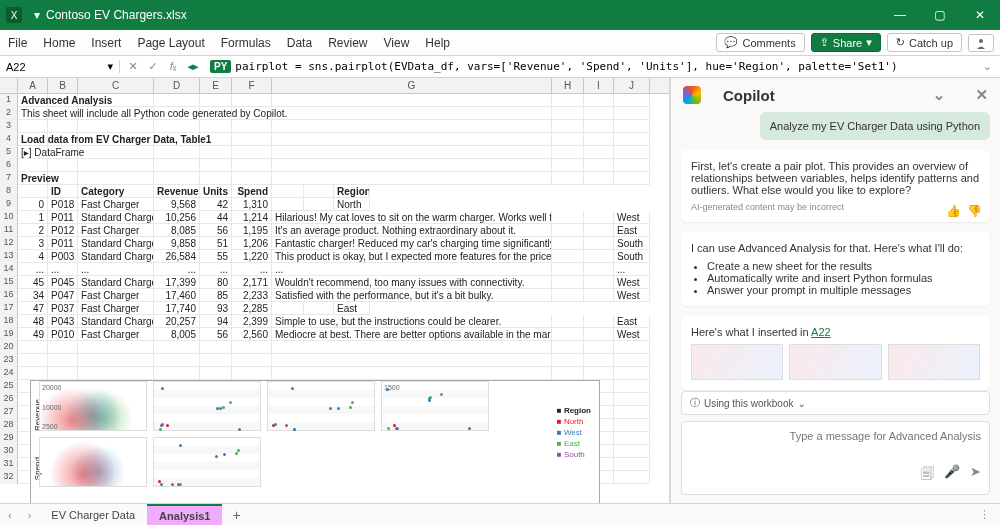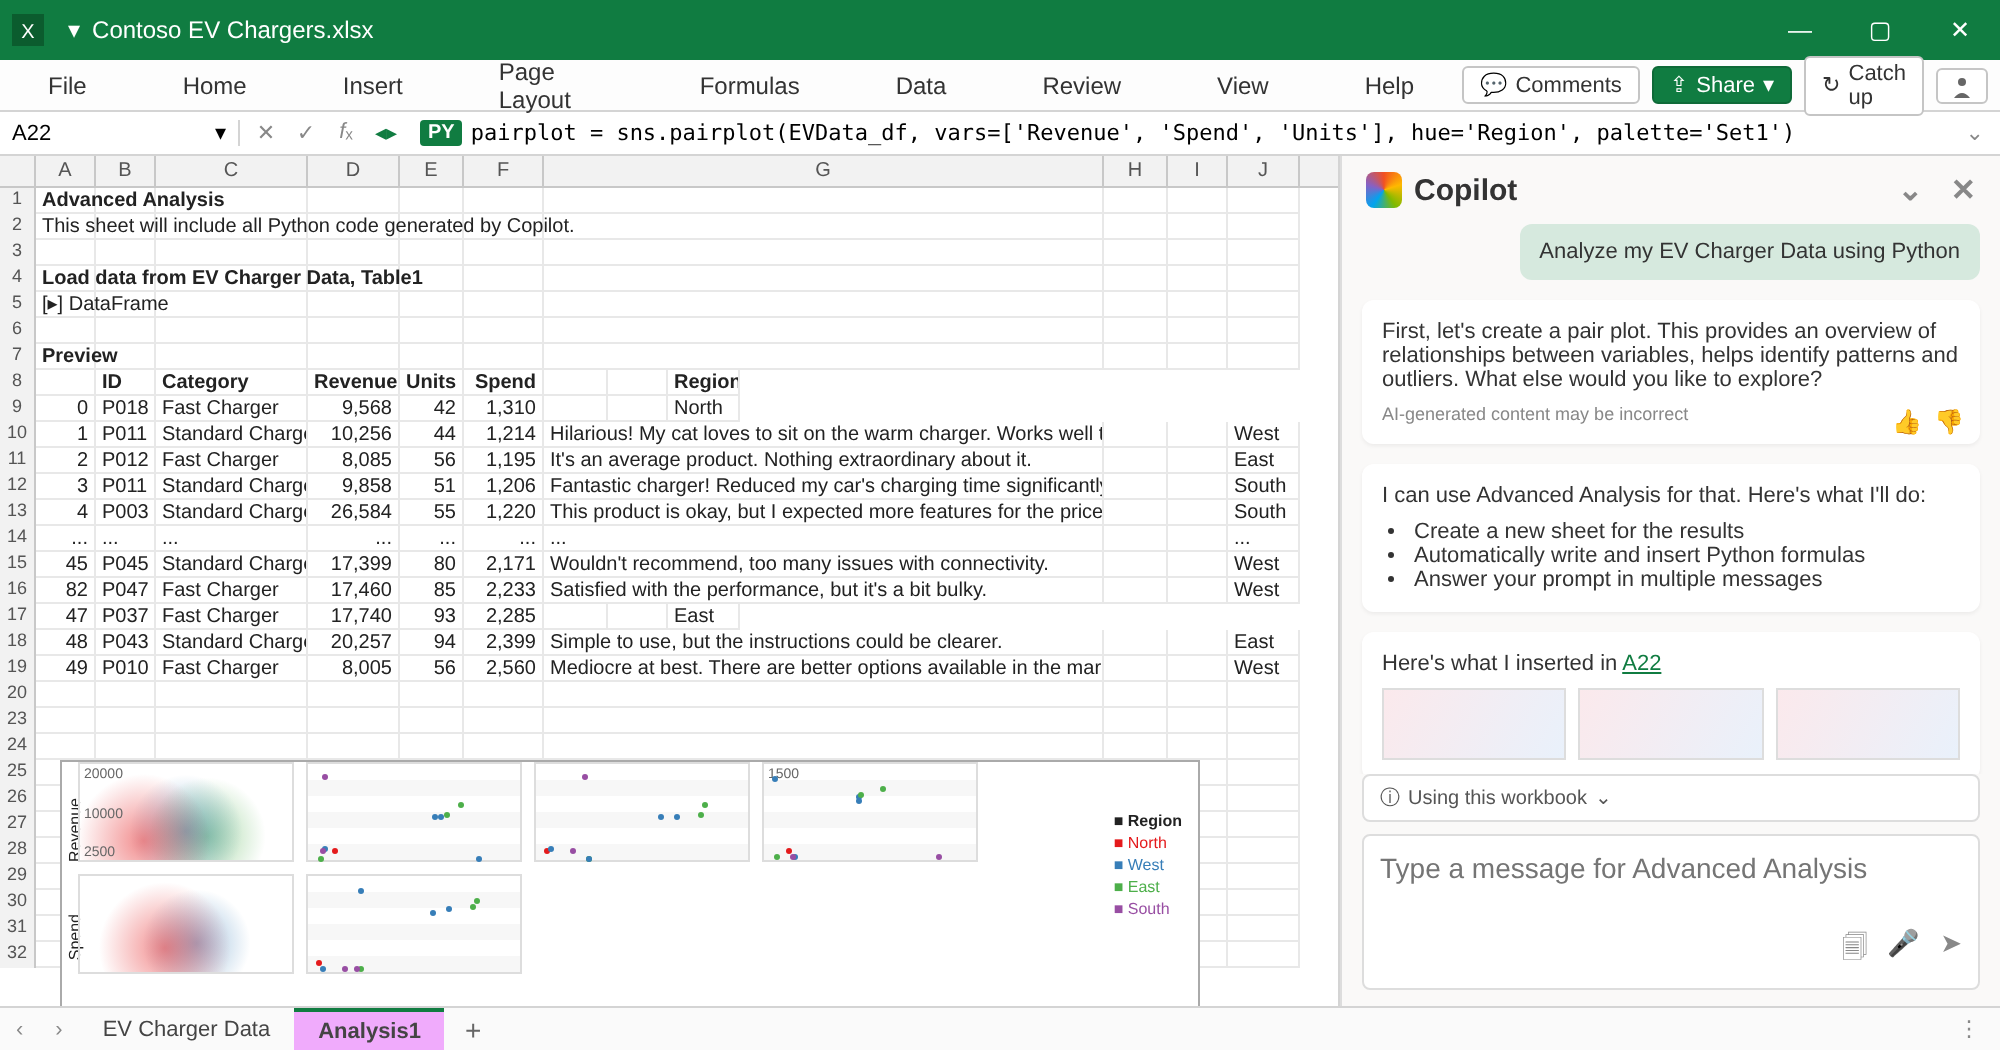--- a/index.html
+++ b/index.html
@@ -3,21 +3,21 @@
 <meta charset="utf-8">
 <style>
 * { margin: 0; padding: 0; box-sizing: border-box; font-family: "Segoe UI", Arial, sans-serif; }
 html, body { width: 1000px; height: 525px; overflow: hidden; background: #fff; }
 .titlebar { height: 30px; background: #107c41; color: #fff; display: flex; align-items: center; font-size: 12px; }
 .titlebar .appicon { width: 28px; display: flex; align-items: center; justify-content: center; }
 .titlebar .qat { display: flex; gap: 6px; padding: 0 6px; }
 .titlebar .winbtns { margin-left: auto; display: flex; }
 .titlebar .winbtn { width: 40px; height: 30px; display: flex; align-items: center; justify-content: center; cursor: pointer; }
 .ribbon { height: 26px; background: #fdfdfd; border-bottom: 1px solid #d4d4d4; display: flex; align-items: center; font-size: 12px; color: #333; }
-.ribbon .tab { padding: 0 24px; height: 100%; display: flex; align-items: center; cursor: pointer; }
+.ribbon .tab { padding: 0 8px; height: 100%; display: flex; align-items: center; cursor: pointer; }
 .ribbon .rbtns { margin-left: auto; display: flex; gap: 6px; padding-right: 6px; align-items: center; }
 .rbtn { border: 1px solid #c5c5c5; border-radius: 3px; padding: 2px 8px; font-size: 11px; cursor: pointer; background: #fff; display: flex; align-items: center; gap: 4px; }
 .rbtn.share { background: #107c41; color: #fff; border-color: #0e6a38; }
 .formulabar { height: 22px; border-bottom: 1px solid #d4d4d4; display: flex; align-items: center; font-size: 11px; }
 .namebox { width: 120px; border-right: 1px solid #d4d4d4; padding: 0 6px; display: flex; align-items: center; justify-content: space-between; }
 .fxbtns { display: flex; gap: 2px; padding: 0 4px; color: #888; }
 .fxbtns span { width: 18px; text-align: center; cursor: pointer; }
 .pyflag { background: #107c41; color: #fff; font-size: 10px; font-weight: 600; padding: 1px 4px; border-radius: 2px; margin: 0 4px; }
 .formula { font-family: Consolas, monospace; font-size: 11px; flex: 1; white-space: nowrap; overflow: hidden; }
 .workarea { display: flex; height: calc(100% - 30px - 26px - 22px - 22px); }
@@ -35,34 +35,34 @@
 .chartimg .mini { width: 108px; height: 50px; background: repeating-linear-gradient(0deg,#f7f7f7,#f7f7f7 8px,#fff 8px,#fff 16px); border: 1px solid #ddd; position: relative; }
 .chartimg .mini.dist1 { background: radial-gradient(circle at 30% 80%, rgba(228,26,28,0.5), transparent 40%), radial-gradient(circle at 50% 70%, rgba(55,126,184,0.5), transparent 45%), radial-gradient(circle at 60% 75%, rgba(77,175,74,0.5), transparent 40%); }
 .chartimg .mini.dist2 { background: radial-gradient(circle at 40% 75%, rgba(228,26,28,0.5), transparent 45%), radial-gradient(circle at 55% 70%, rgba(55,126,184,0.5), transparent 40%); }
 .chartimg .legend { position: absolute; right: 8px; top: 24px; font-size: 8px; line-height: 11px; }
 .chartimg .legend div::before { content: "■ "; }
 .chartimg .ylab { position: absolute; left: 2px; font-size: 8px; writing-mode: vertical-rl; transform: rotate(180deg); }
 .chartimg .ticks { position: absolute; left: 2px; top: 2px; font-size: 7px; color: #666; display: flex; flex-direction: column; justify-content: space-between; height: 46px; }
 .dots { position: absolute; inset: 0; }
 .dots span { position: absolute; width: 3px; height: 3px; border-radius: 50%; }
 .copilot { width: 330px; background: #faf9f8; display: flex; flex-direction: column; border-left: 1px solid #ddd; }
-.cop-head { display: flex; align-items: center; gap: 6px; padding: 8px 12px; font-size: 15px; font-weight: 600; color: #333; }
+.cop-head { display: flex; align-items: center; gap: 22px; padding: 8px 12px; font-size: 15px; font-weight: 600; color: #333; }
 .cop-logo { width: 18px; height: 18px; border-radius: 4px; background: conic-gradient(#f25022,#ffb900,#7fba00,#00a4ef,#8661c5,#f25022); }
 .cop-body { flex: 1; overflow-y: auto; padding: 0 10px 6px; font-size: 11px; color: #333; }
 .user-msg { background: #d6e9de; padding: 8px 10px; border-radius: 6px; margin-bottom: 10px; text-align: left; float: right; clear: both; }
 .ai-msg { background: #fff; padding: 10px; border-radius: 6px; margin-bottom: 10px; clear: both; box-shadow: 0 1px 2px rgba(0,0,0,0.06); position: relative; }
 .ai-msg ul { padding-left: 16px; margin-top: 6px; }
 .ai-msg .caution { font-size: 9px; color: #888; margin-top: 6px; }
 .ai-msg .thumbs { position: absolute; right: 8px; bottom: 4px; font-size: 12px; color: #888; display: flex; gap: 6px; }
 .ai-msg .linkcell { color: #107c41; text-decoration: underline; }
 .ai-thumb { display: flex; gap: 6px; margin-top: 6px; }
 .ai-thumb .t { flex: 1; height: 36px; background: linear-gradient(120deg,#fbe9ec,#e9f1fb); border: 1px solid #ddd; }
 .cop-input-pill { margin: 0 10px 6px; background: #fff; border: 1px solid #ddd; border-radius: 4px; padding: 4px 8px; font-size: 10px; display: flex; align-items: center; gap: 4px; color: #555; }
 .cop-input { margin: 0 10px 8px; background: #fff; border: 1px solid #ddd; border-radius: 4px; padding: 8px; display: flex; flex-direction: column; gap: 22px; }
-.cop-input input { border: none; outline: none; font-size: 14px; color: #333; }
+.cop-input input { border: none; outline: none; font-size: 11px; color: #333; text-align: right; }
 .cop-input .row { display: flex; justify-content: flex-end; gap: 10px; color: #888; font-size: 13px; }
 .statusbar { height: 22px; background: #fafafa; border-top: 1px solid #d4d4d4; display: flex; align-items: center; font-size: 11px; color: #444; }
 .statusbar .tab { padding: 0 12px; height: 100%; display: flex; align-items: center; cursor: pointer; }
 .statusbar .tab.active { background: #f0abfc; border-top: 2px solid #107c41; font-weight: 600; }
 .statusbar .nav { padding: 0 8px; color: #888; }
 .statusbar .plus { padding: 0 10px; font-size: 14px; color: #666; cursor: pointer; }
 .statusbar .dots3 { margin-left: auto; padding-right: 10px; color: #888; cursor: pointer; }
 .fbchev { margin-left: auto; padding-right: 8px; color: #888; }
 .c-A{width:18px}.c-B{width:30px}.c-C{width:30px}.c-D{width:76px}.c-E{width:46px}.c-F{width:32px}.c-G{width:40px}.c-H{width:280px}.c-I{width:32px}.c-J{width:30px}.c-K{width:36px}
 .num { text-align: right; }
@@ -343,21 +343,21 @@
           <div class="cell c-E num">17,399</div>
           <div class="cell c-F num">80</div>
           <div class="cell c-G num">2,171</div>
           <div class="cell c-H">Wouldn't recommend, too many issues with connectivity.</div>
           <div class="cell c-I"></div>
           <div class="cell c-J"></div>
           <div class="cell c-K">West</div>
         </div>
         <div class="grow">
           <div class="rowhead">16</div>
-          <div class="cell c-B num">82</div>
+          <div class="cell c-B num">34</div>
           <div class="cell c-C">P047</div>
           <div class="cell c-D">Fast Charger</div>
           <div class="cell c-E num">17,460</div>
           <div class="cell c-F num">85</div>
           <div class="cell c-G num">2,233</div>
           <div class="cell c-H">Satisfied with the performance, but it's a bit bulky.</div>
           <div class="cell c-I"></div>
           <div class="cell c-J"></div>
           <div class="cell c-K">West</div>
         </div>

